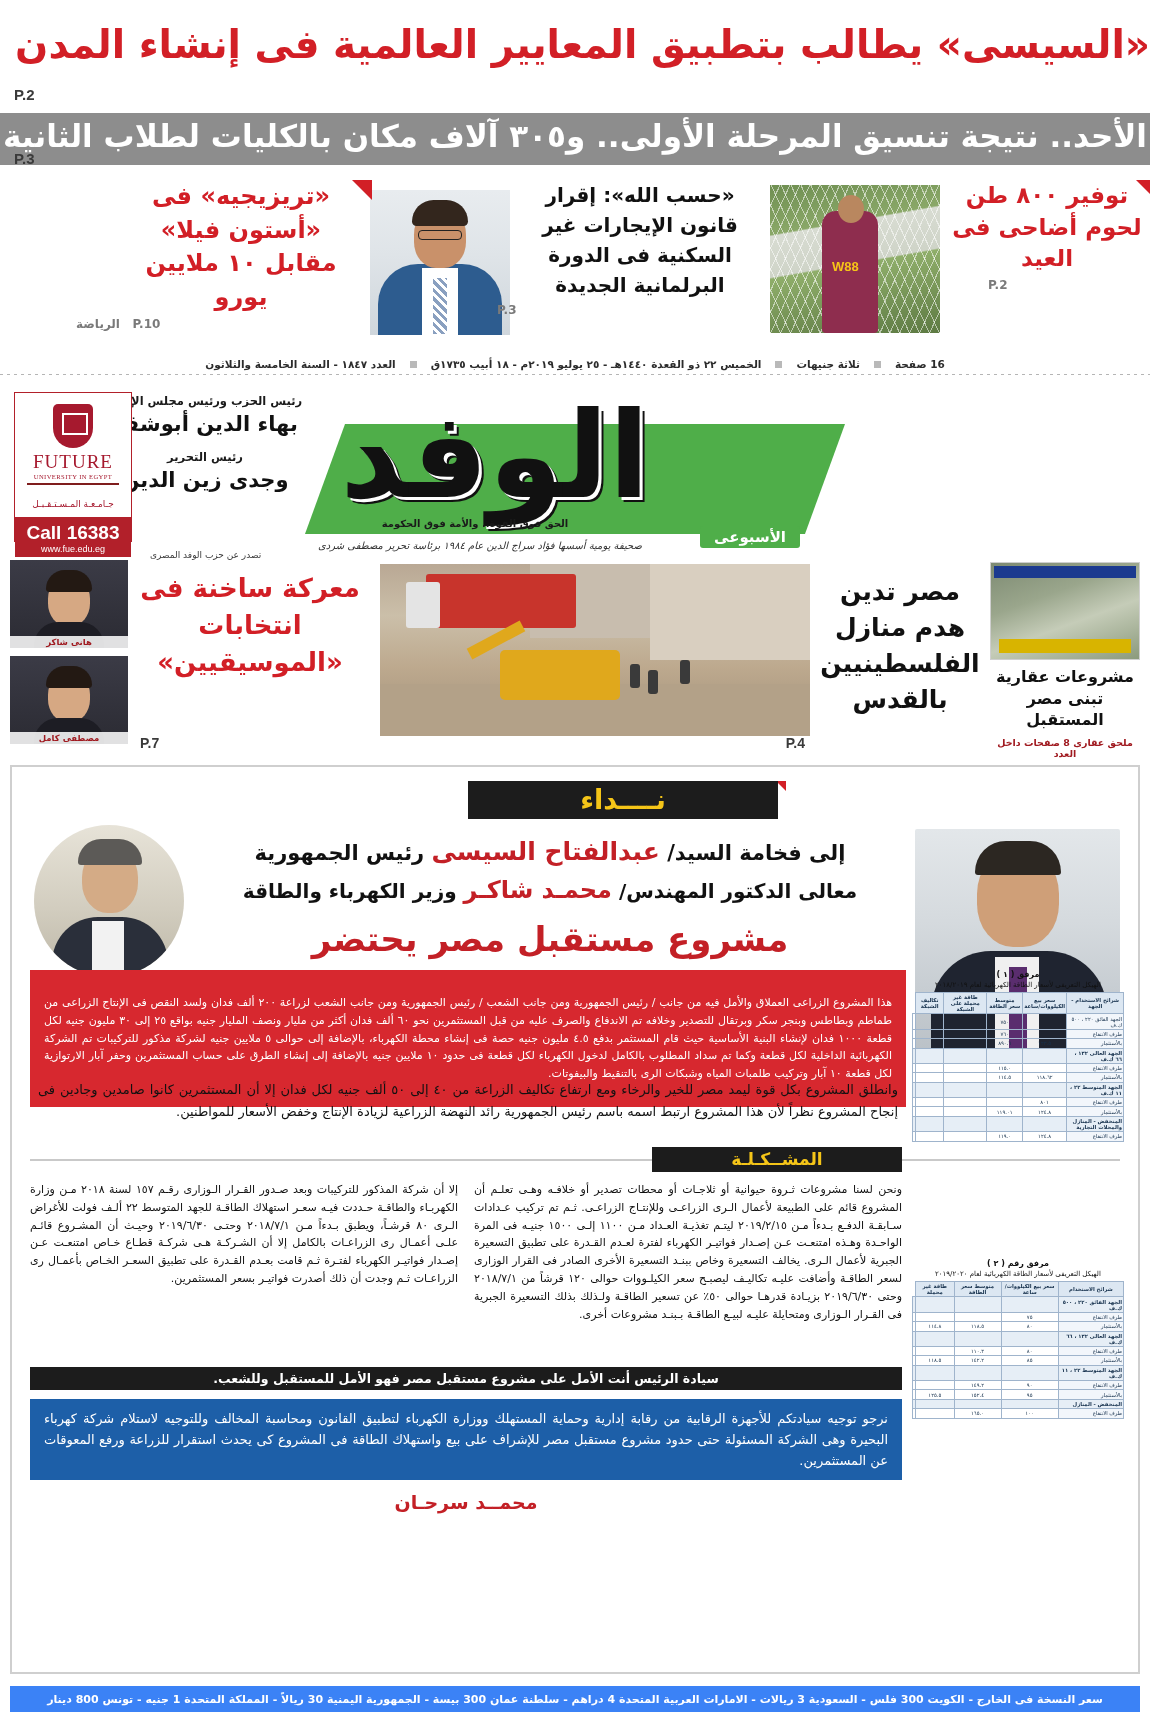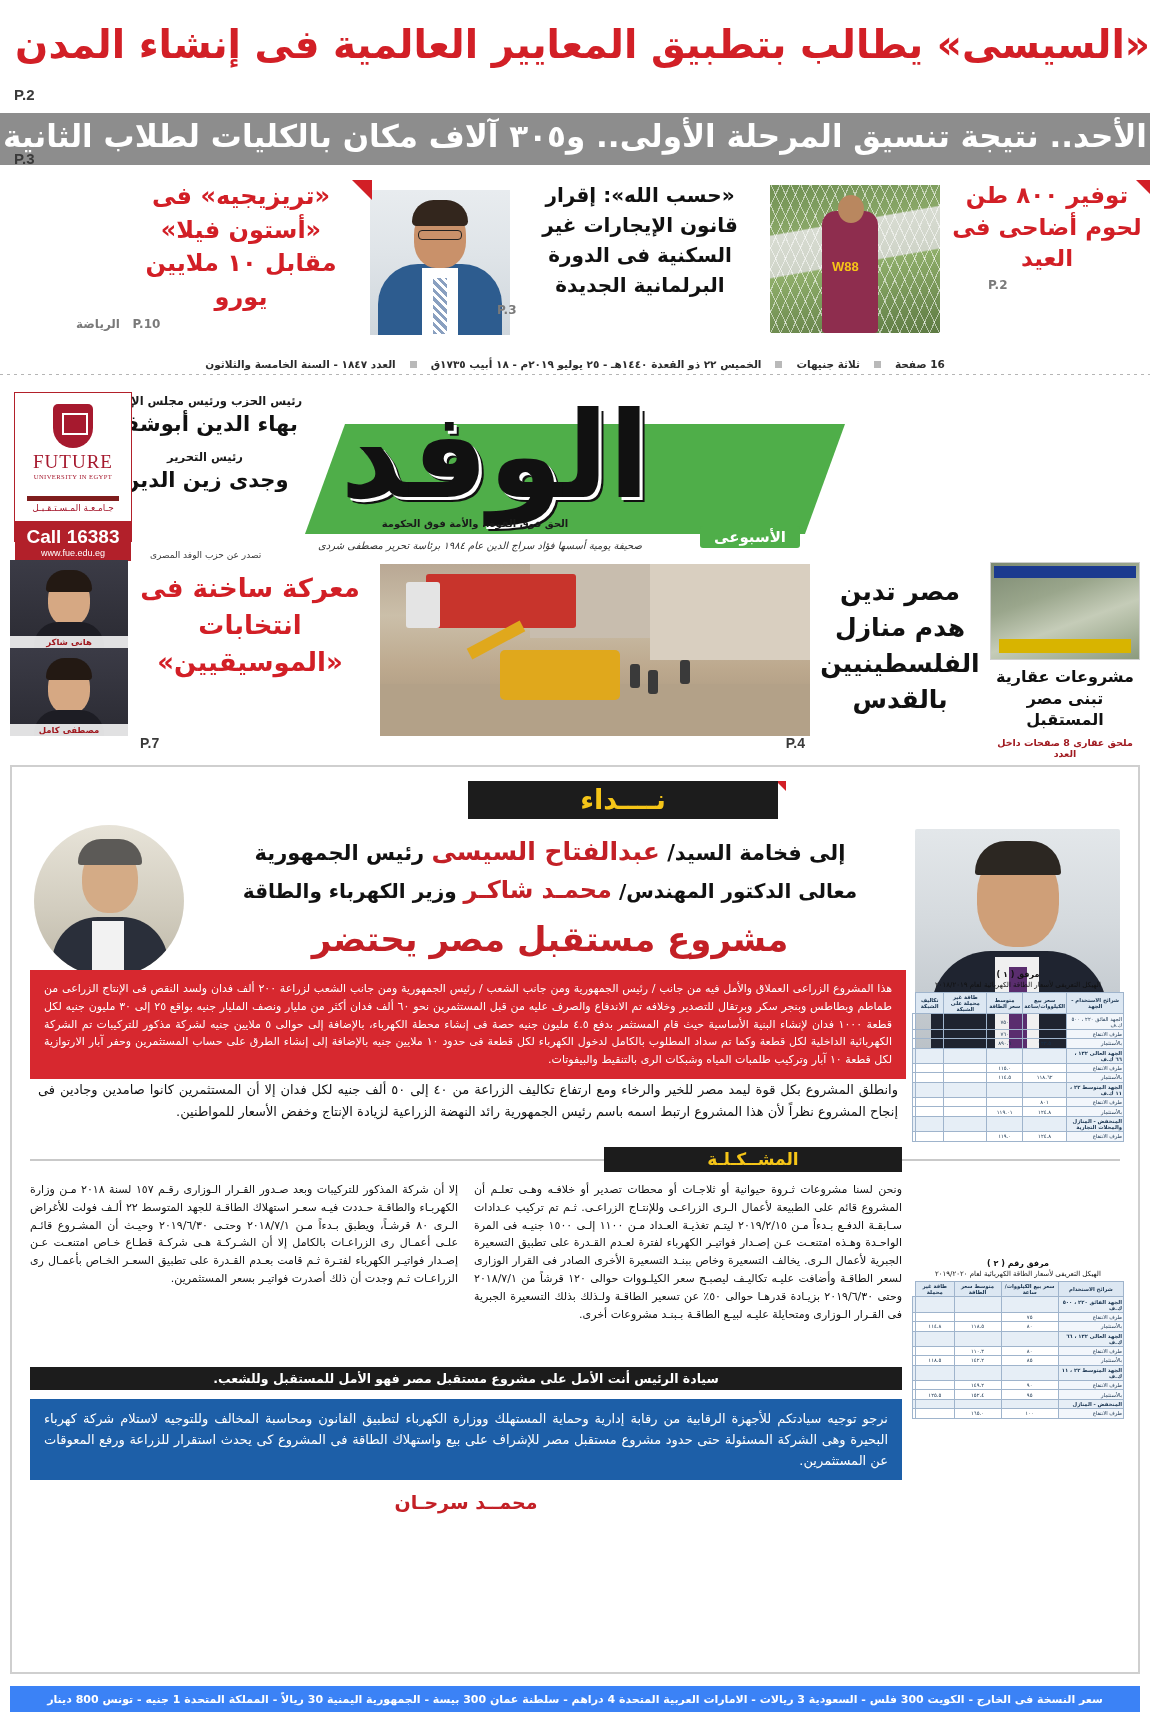--- a/index.html
+++ b/index.html
@@ -179,33 +179,33 @@
     width:40px; height:44px; margin:11px auto 3px;
     background:#a6192e; border-radius:5px 5px 20px 20px;
     position:relative;
   }
   .fue-shield:after{
     content:""; position:absolute; left:9px; top:9px; width:22px; height:18px;
     border:2px solid #fff;
   }
   .fue-title { color:#a6192e; font-size:19px; letter-spacing:1px; font-family:"Liberation Serif", serif; }
   .fue-sub { color:#a6192e; font-size:6.6px; letter-spacing:.4px; font-family:"Liberation Serif", serif; }
-  .fue-ar { color:#a6192e; font-size:9px; border-top:5px solid #7f1d1d; margin:16px 12px 0; padding-top:2px; }
+  .fue-ar { color:#a6192e; font-size:9px; border-top:2px solid #7f1d1d; margin:3px 12px 0; padding-top:14px; }
   .fue-call { background:#b2202a; color:#fff; margin-top:8px; padding:5px 0 3px; }
   .fue-call .c1 { font-size:19px; font-weight:bold; font-family:"Liberation Sans",sans-serif; direction:ltr;}
   .fue-call .c2 { font-size:9px; font-family:"Liberation Sans",sans-serif; direction:ltr;}
   .party-note {
     position:absolute; top:168px; left:150px; font-size:9px; color:#3a3a3a;
   }
 
   
   .row2 { position:absolute; top:560px; right:0; left:0; height:190px; }
   .r2-faces { position:absolute; left:10px; top:0; width:118px; }
   .r2-face {
-    width:118px; height:88px; margin-bottom:0; position:relative;
+    width:118px; height:88px; margin-bottom:8px; position:relative;
     background:linear-gradient(180deg,#3b3b46 0%,#2b2b33 100%); overflow:hidden;
   }
   .r2-face .fh { position:absolute; left:38px; top:16px; width:42px; height:50px; background:#d6a883; border-radius:45%; }
   .r2-face .fhair { position:absolute; left:36px; top:10px; width:46px; height:22px; background:#231913; border-radius:22px 22px 4px 4px; }
   .r2-face .fbody { position:absolute; left:24px; top:62px; width:70px; height:30px; background:#1d1d24; border-radius:24px 24px 0 0; }
   .r2-face .cap {
     position:absolute; bottom:0; right:0; left:0; background:rgba(255,255,255,.86);
     font-size:8.5px; color:#a01a20; text-align:center; font-weight:bold; padding:1px 0;
   }
   .r2-headline {
@@ -286,29 +286,29 @@
   .addr-2 { font-size:20px; color:#111; font-weight:bold; }
   .addr-2 b { color:#c32026; font-size:24px; }
   .proj-title {
     position:absolute; top:152px; right:240px; left:190px; text-align:center;
     color:#c32026; font-size:34px; font-weight:bold;
   }
 
   .red-para {
     position:absolute; top:203px; right:232px; left:18px;
     background:#d7282f; color:#fff; font-size:11px; line-height:1.62;
-    padding:10px 14px; text-align:justify;
+    padding:24px 14px; text-align:justify;
   }
   .body-para {
     position:absolute; top:312px; right:232px; left:18px;
     color:#111; font-size:13px; line-height:1.68; text-align:justify; padding:0 8px;
   }
 
   .mushkila {
-    position:absolute; top:380px; right:236px; width:298px; height:25px;
+    position:absolute; top:380px; right:236px; width:250px; height:25px;
     background:#1c1c1c; color:#f5c518; font-size:17px; font-weight:bold;
     text-align:center; line-height:25px; letter-spacing:6px;
   }
   .mush-deco-r { position:absolute; top:392px; right:18px; left:530px; height:2px; background:#c9c9c9; }
   .mush-deco-l { position:absolute; top:392px; right:530px; left:18px; height:2px; background:#c9c9c9; }
 
   .cols { position:absolute; top:414px; right:236px; left:18px; height:230px; display:flex; gap:16px; }
   .col { flex:1; font-size:11px; line-height:1.62; color:#111; text-align:justify; }
 
   .blackline {

